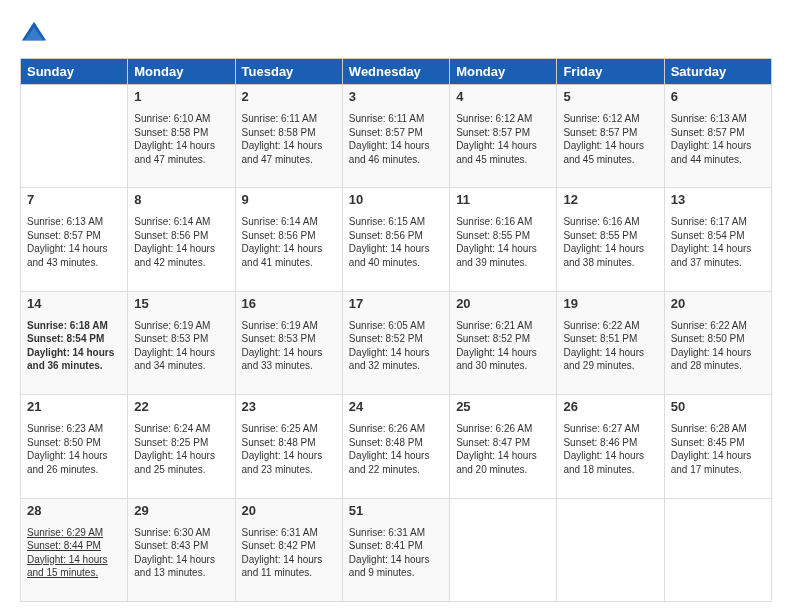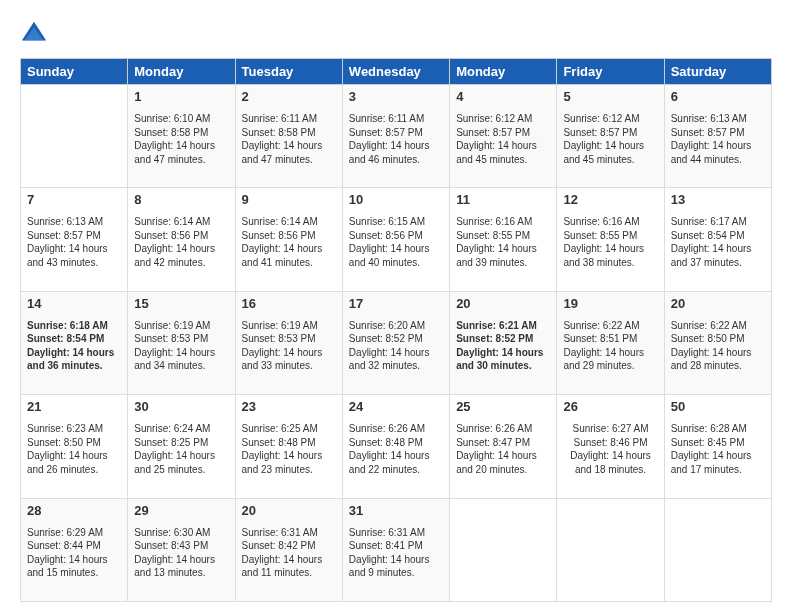--- a/index.html
+++ b/index.html
@@ -235,27 +235,27 @@
 Daylight: 14 hours and 34 minutes.</div>
           </td>
           <td>
             <div class="day-number">16</div>
             <div class="day-detail" style="white-space: pre-line;">Sunrise: 6:19 AM
 Sunset: 8:53 PM
 Daylight: 14 hours and 33 minutes.</div>
           </td>
           <td>
             <div class="day-number">17</div>
-            <div class="day-detail" style="white-space: pre-line;">Sunrise: 6:20 AM
+            <div class="day-detail" style="white-space: pre-line;">Sunrise: 6:05 AM
 Sunset: 8:52 PM
 Daylight: 14 hours and 32 minutes.</div>
           </td>
           <td>
             <div class="day-number">20</div>
-            <div class="day-detail" style="white-space: pre-line; font-weight: bold;">Sunrise: 6:21 AM
+            <div class="day-detail" style="white-space: pre-line;">Sunrise: 6:21 AM
 Sunset: 8:52 PM
 Daylight: 14 hours and 30 minutes.</div>
           </td>
           <td>
             <div class="day-number">19</div>
             <div class="day-detail" style="white-space: pre-line;">Sunrise: 6:22 AM
 Sunset: 8:51 PM
 Daylight: 14 hours and 29 minutes.</div>
           </td>
           <td>
@@ -266,21 +266,21 @@
           </td>
         </tr>
         <tr>
           <td>
             <div class="day-number">21</div>
             <div class="day-detail" style="white-space: pre-line;">Sunrise: 6:23 AM
 Sunset: 8:50 PM
 Daylight: 14 hours and 26 minutes.</div>
           </td>
           <td>
-            <div class="day-number">30</div>
+            <div class="day-number">22</div>
             <div class="day-detail" style="white-space: pre-line;">Sunrise: 6:24 AM
 Sunset: 8:25 PM
 Daylight: 14 hours and 25 minutes.</div>
           </td>
           <td>
             <div class="day-number">23</div>
             <div class="day-detail" style="white-space: pre-line;">Sunrise: 6:25 AM
 Sunset: 8:48 PM
 Daylight: 14 hours and 23 minutes.</div>
           </td>
@@ -291,52 +291,52 @@
 Daylight: 14 hours and 22 minutes.</div>
           </td>
           <td>
             <div class="day-number">25</div>
             <div class="day-detail" style="white-space: pre-line;">Sunrise: 6:26 AM
 Sunset: 8:47 PM
 Daylight: 14 hours and 20 minutes.</div>
           </td>
           <td>
             <div class="day-number">26</div>
-            <div class="day-detail" style="white-space: pre-line; text-align: center;">Sunrise: 6:27 AM
+            <div class="day-detail" style="white-space: pre-line;">Sunrise: 6:27 AM
 Sunset: 8:46 PM
 Daylight: 14 hours and 18 minutes.</div>
           </td>
           <td>
             <div class="day-number">50</div>
             <div class="day-detail" style="white-space: pre-line;">Sunrise: 6:28 AM
 Sunset: 8:45 PM
 Daylight: 14 hours and 17 minutes.</div>
           </td>
         </tr>
         <tr>
           <td>
             <div class="day-number">28</div>
-            <div class="day-detail" style="white-space: pre-line;">Sunrise: 6:29 AM
+            <div class="day-detail" style="white-space: pre-line; text-decoration: underline;">Sunrise: 6:29 AM
 Sunset: 8:44 PM
 Daylight: 14 hours and 15 minutes.</div>
           </td>
           <td>
             <div class="day-number">29</div>
             <div class="day-detail" style="white-space: pre-line;">Sunrise: 6:30 AM
 Sunset: 8:43 PM
 Daylight: 14 hours and 13 minutes.</div>
           </td>
           <td>
             <div class="day-number">20</div>
             <div class="day-detail" style="white-space: pre-line;">Sunrise: 6:31 AM
 Sunset: 8:42 PM
 Daylight: 14 hours and 11 minutes.</div>
           </td>
           <td>
-            <div class="day-number">31</div>
+            <div class="day-number">51</div>
             <div class="day-detail" style="white-space: pre-line;">Sunrise: 6:31 AM
 Sunset: 8:41 PM
 Daylight: 14 hours and 9 minutes.</div>
           </td>
           <td class="empty-cell"></td>
           <td class="empty-cell"></td>
           <td class="empty-cell"></td>
         </tr>
       </tbody>
   </table>

